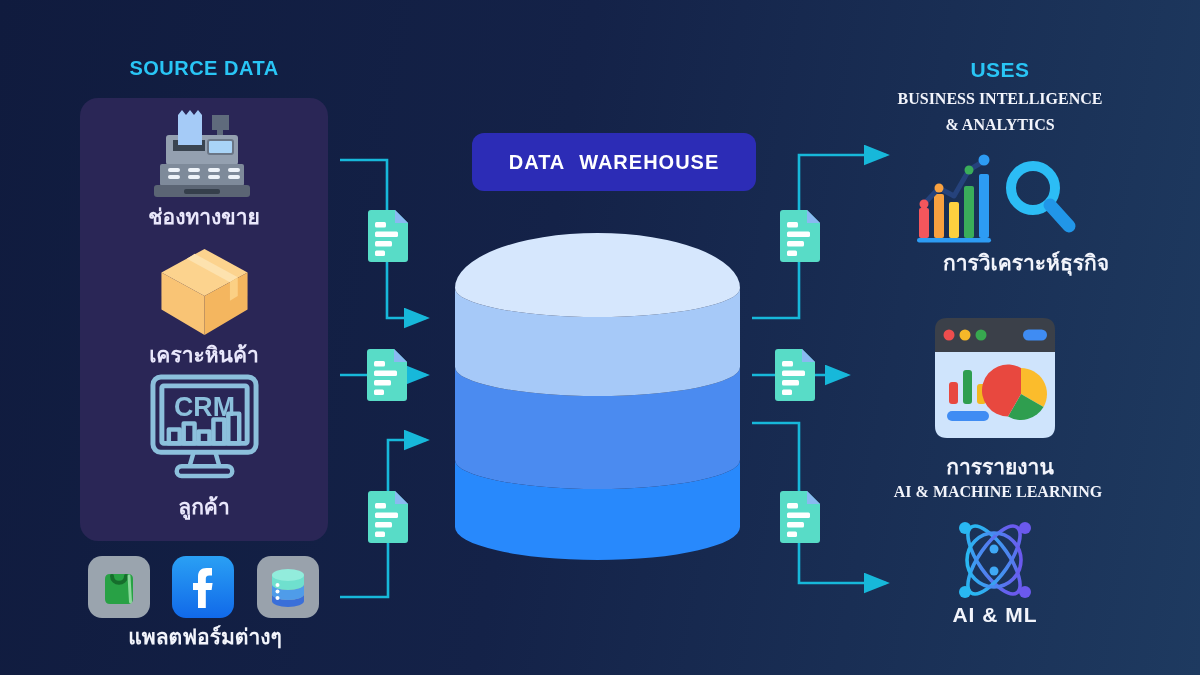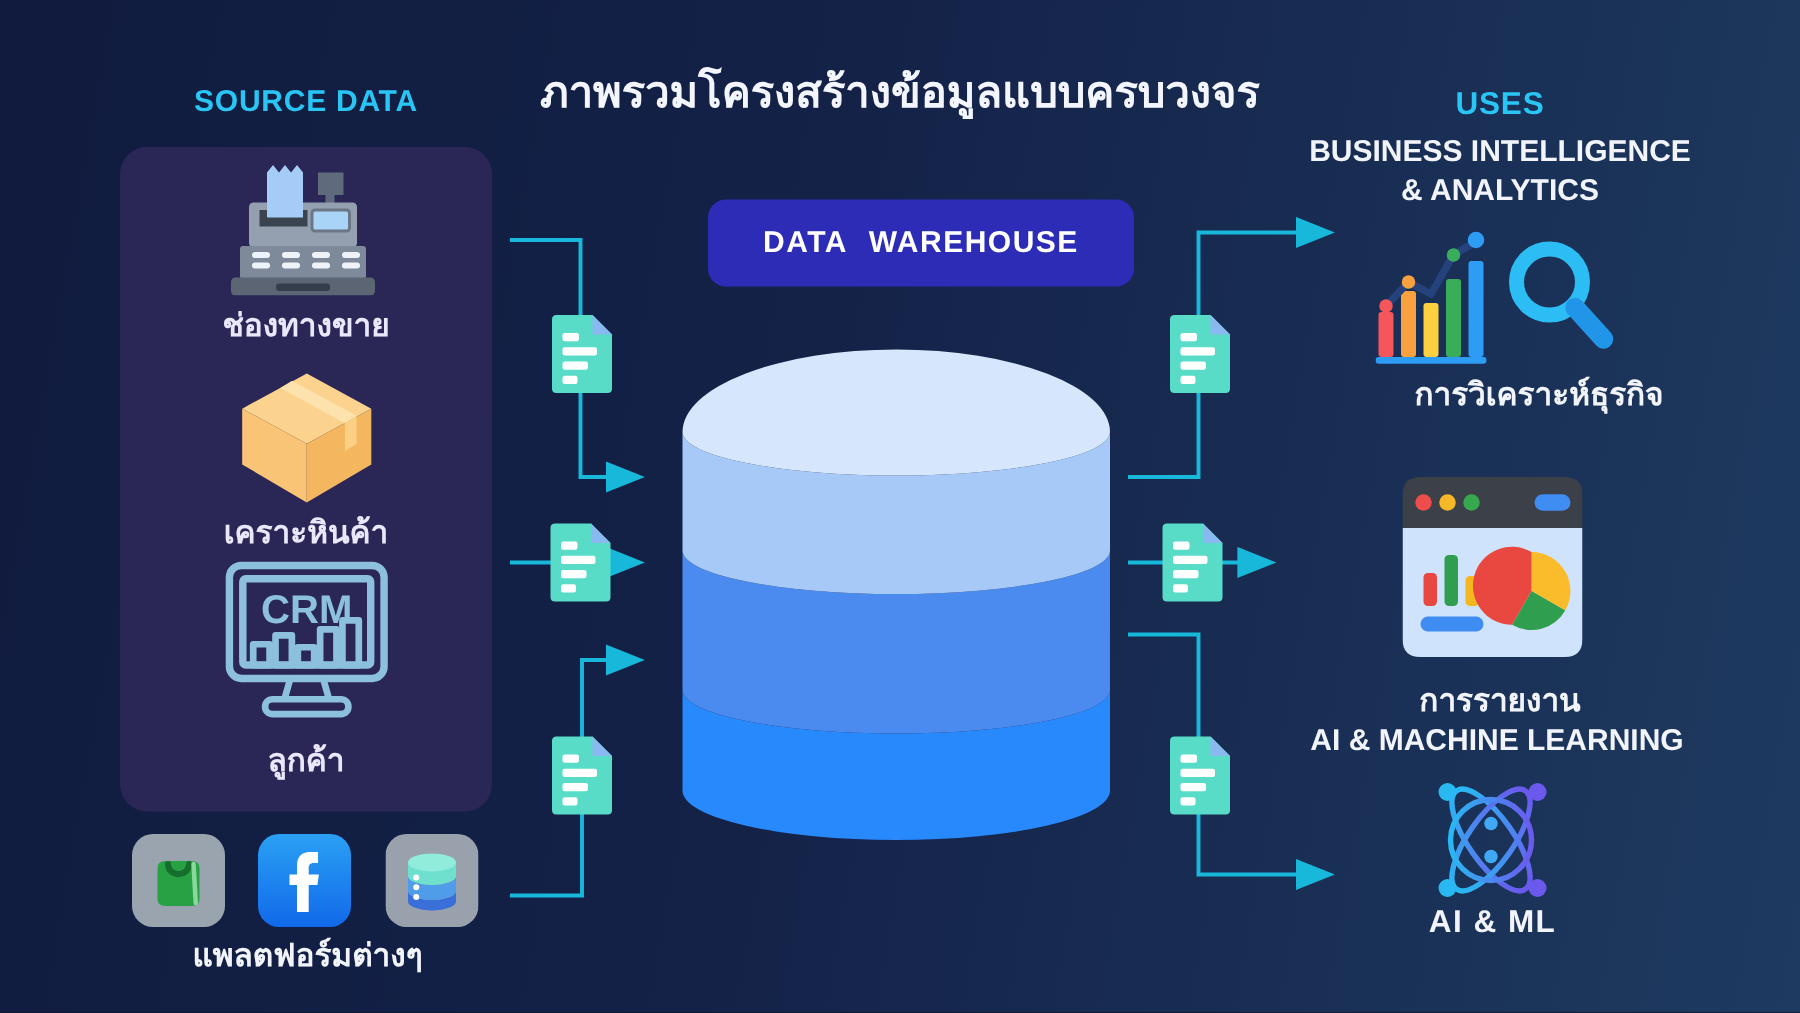--- a/index.html
+++ b/index.html
@@ -5,21 +5,21 @@
   html,body{margin:0;padding:0;background:#0d1733;}
   .canvas{
     position:relative;width:1200px;height:675px;overflow:hidden;
     background:linear-gradient(100deg,#101b3e 0%,#142248 45%,#1e3a60 100%);
     font-family:"Liberation Sans","DejaVu Sans",sans-serif;
   }
   .abs{position:absolute;}
   .ctr{text-align:center;}
   .title{top:38px;left:0;width:100%;font-size:29px;font-weight:bold;color:#f4f6ff;}
   .cyan-head{color:#29c5f5;font-size:20px;font-weight:bold;letter-spacing:.5px;}
-  .white-head{color:#f2f4fb;font-size:20px;font-weight:bold;}
+  .white-head{color:#f2f4fb;font-size:16px;font-weight:bold;font-family:Liberation Serif, serif;}
   .thai-cap{color:#f2f4fb;font-size:21px;font-weight:bold;}
   .panel{left:80px;top:98px;width:248px;height:443px;background:#2a2656;border-radius:18px;}
   .panel-label{left:0;width:100%;text-align:center;color:#e9e7fb;font-size:21px;font-weight:bold;}
   .badge{
     left:472px;top:133px;width:284px;height:58px;background:#2c2cb6;border-radius:12px;
     display:flex;align-items:center;justify-content:center;color:#fff;font-size:20px;
     font-weight:bold;letter-spacing:1px;word-spacing:8px;
   }
   .app-icon{width:62px;height:62px;}
   svg{display:block;}
@@ -70,21 +70,20 @@
     <use href="#doc-shape" x="780" y="491"></use>
 
     <g>
       <path d="M455,460 A142.5,29 0 0 0 740,460 L740,527 A142.5,33 0 0 1 455,527 Z" fill="#2889fc"></path>
       <path d="M455,367 A142.5,29 0 0 0 740,367 L740,460 A142.5,29 0 0 1 455,460 Z" fill="#4b8bf0"></path>
       <path d="M455,288 A142.5,29 0 0 0 740,288 L740,367 A142.5,29 0 0 1 455,367 Z" fill="#a6c9f8"></path>
       <path d="M455,288 A142.5,55 0 0 1 740,288 A142.5,29 0 0 1 455,288 Z" fill="#d6e7fd"></path>
     </g>
   </svg>
 
-  <div class="abs title ctr">ภาพรวมโครงสร้างข้อมูลแบบครบวงจร</div>
   <div class="abs cyan-head ctr" style="left:80px;top:57px;width:248px;">SOURCE DATA</div>
 
   <div class="abs panel">
 
     <svg class="abs" style="left:70px;top:9px;" width="104" height="90" viewBox="0 0 104 90">
       <rect x="62" y="8" width="17" height="15" fill="#5f6b7c"></rect>
       <rect x="67" y="21" width="6" height="9" fill="#5f6b7c"></rect>
       <rect x="16" y="28" width="72" height="30" rx="3" fill="#94a0b0"></rect>
       <rect x="23" y="33" width="32" height="11" fill="#3a4450"></rect>
       <path d="M28,8 L32,3 L36,8 L40,3 L44,8 L48,3 L52,8 V38 H28 Z" fill="#a5cbf7"></path>

